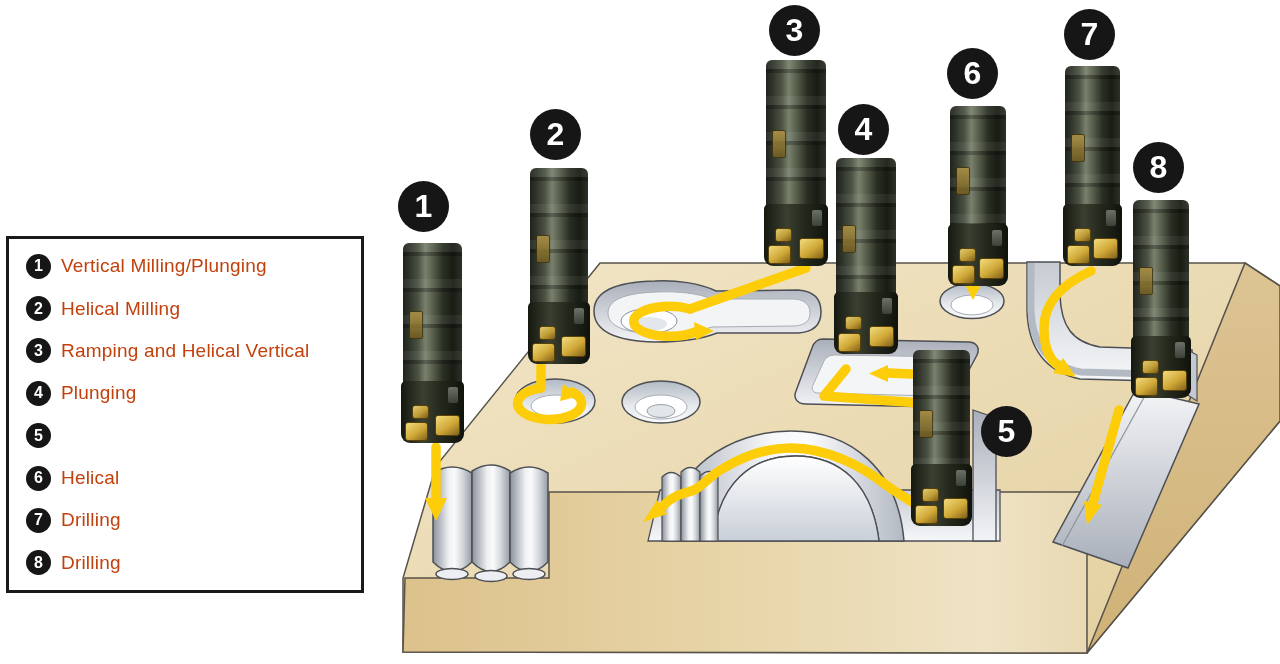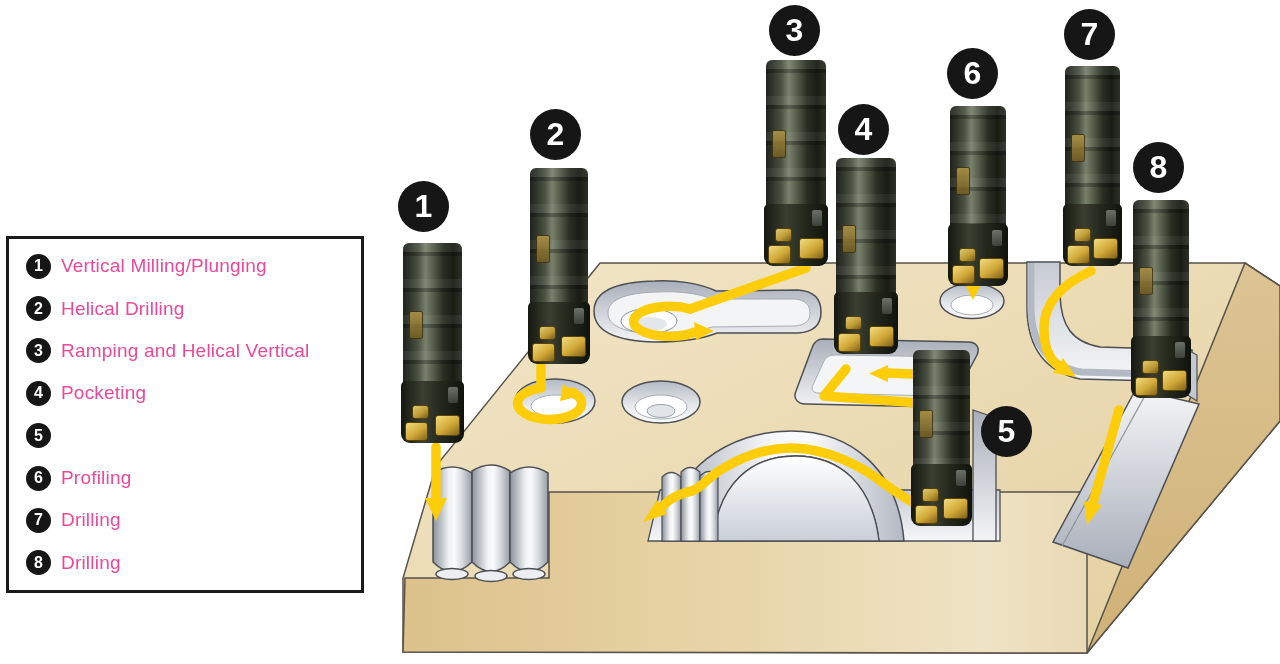--- a/index.html
+++ b/index.html
@@ -52,21 +52,21 @@
     position:absolute;z-index:7;left:6px;top:236px;width:352px;height:339px;
     background:#ffffff;border:3px solid #1a1a1a;
     display:flex;flex-direction:column;justify-content:space-around;
     padding:6px 0 6px 0;box-sizing:content-box;
   }
   .legend-row{display:flex;align-items:center;padding-left:17px;}
   .legend-badge{
     flex:0 0 auto;width:25px;height:25px;border-radius:50%;background:#161616;color:#fff;
     display:flex;align-items:center;justify-content:center;font-size:16px;font-weight:bold;margin-right:10px;
   }
-  .legend-label{font-size:19px;color:#ec4899;letter-spacing:0.2px;white-space:nowrap;}
+  .legend-label{font-size:19px;color:#c2410c;letter-spacing:0.2px;white-space:nowrap;}
 </style>
 </head>
 <body>
 
 <div class="stage">
 
   <svg width="1280" height="664" viewBox="0 0 1280 664">
     <defs>
       <linearGradient id="gTop" x1="0" y1="0" x2="1" y2="1">
         <stop offset="0" stop-color="#f2e6c8"></stop>
@@ -302,36 +302,36 @@
   <div class="badge" style="left:1064px;top:9px;">7</div>
   <div class="badge" style="left:1133px;top:142px;">8</div>
 
   <div class="legend">
     <div class="legend-row">
       <span class="legend-badge">1</span>
       <span class="legend-label">Vertical Milling/Plunging</span>
     </div>
     <div class="legend-row">
       <span class="legend-badge">2</span>
-      <span class="legend-label">Helical Drilling</span>
+      <span class="legend-label">Helical Milling</span>
     </div>
     <div class="legend-row">
       <span class="legend-badge">3</span>
       <span class="legend-label">Ramping and Helical Vertical</span>
     </div>
     <div class="legend-row">
       <span class="legend-badge">4</span>
-      <span class="legend-label">Pocketing</span>
+      <span class="legend-label">Plunging</span>
     </div>
     <div class="legend-row">
       <span class="legend-badge">5</span>
     </div>
     <div class="legend-row">
       <span class="legend-badge">6</span>
-      <span class="legend-label">Profiling</span>
+      <span class="legend-label">Helical</span>
     </div>
     <div class="legend-row">
       <span class="legend-badge">7</span>
       <span class="legend-label">Drilling</span>
     </div>
     <div class="legend-row">
       <span class="legend-badge">8</span>
       <span class="legend-label">Drilling</span>
     </div>
   </div>

